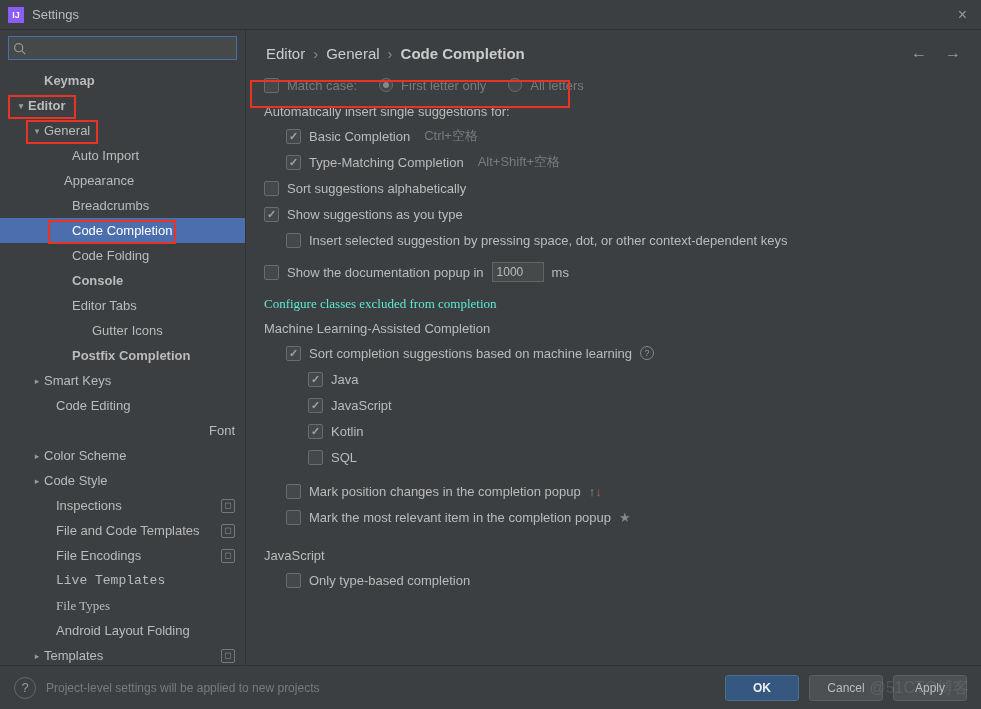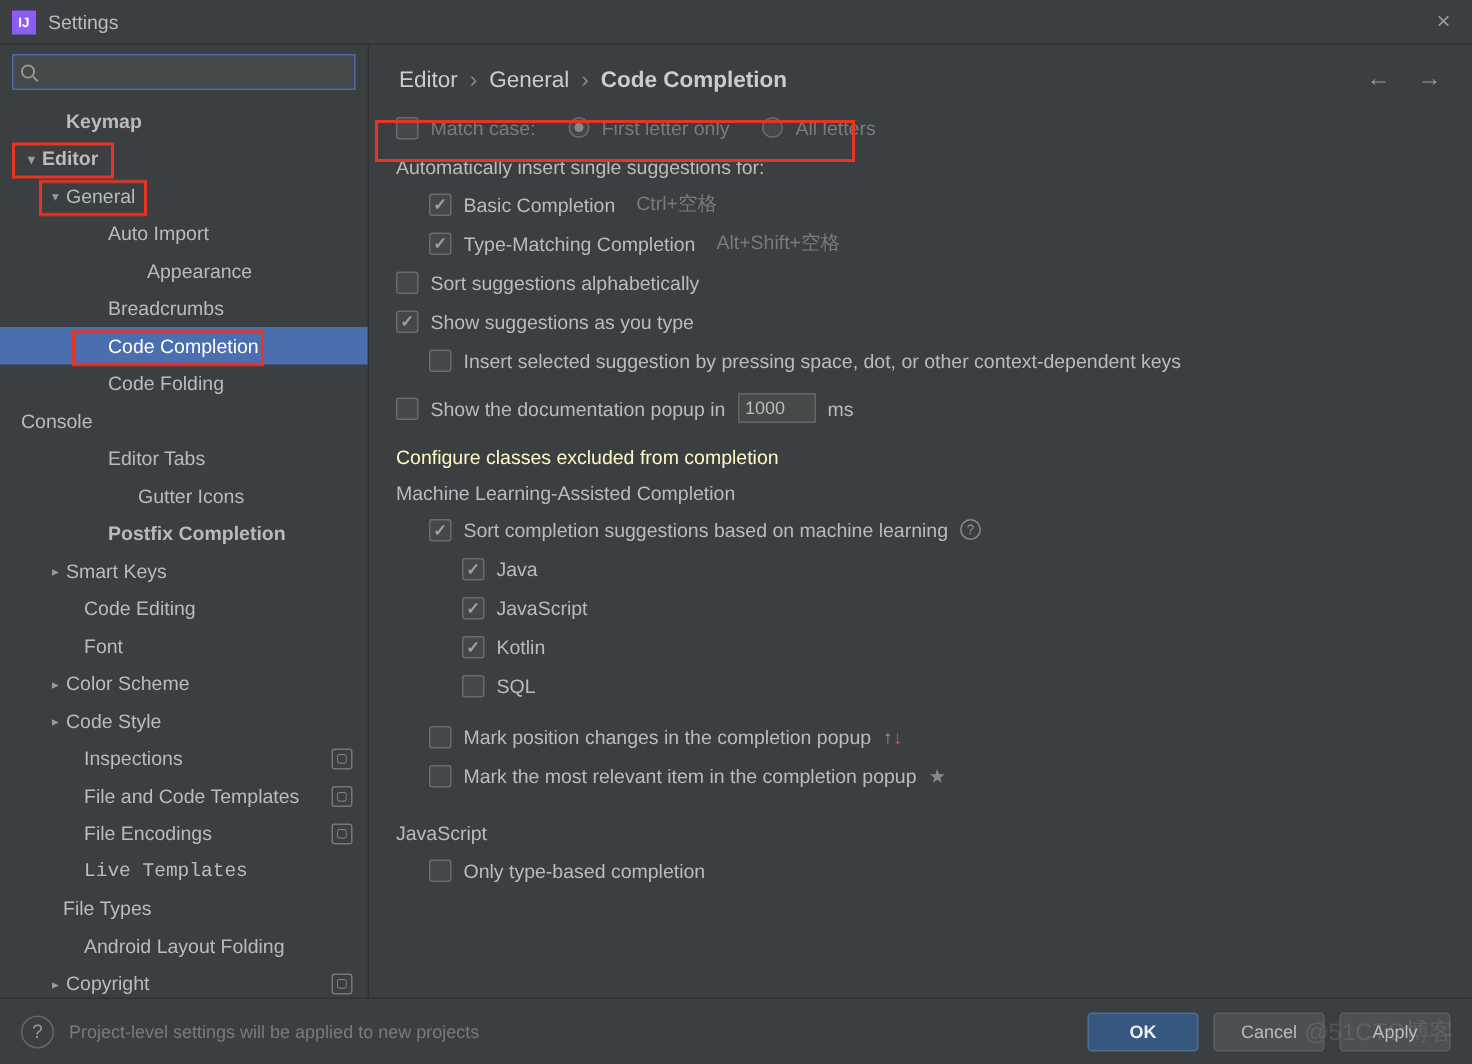--- a/index.html
+++ b/index.html
@@ -178,21 +178,21 @@
   flex-shrink: 0;
 }
 .radio.checked::after {
   content: "";
   width: 6px; height: 6px;
   border-radius: 50%;
   background: #888;
 }
 .disabled-text { color: #7a7a7a; }
 .shortcut { color: #7a7a7a; margin-left: 6px; }
-.link { color: #fef9c3; cursor: pointer; }
+.link { color: #5eead4; cursor: pointer; font-family: Liberation Serif, serif; }
 .num-input {
   width: 52px;
   background: #45494a;
   border: 1px solid #646464;
   color: #bbb;
   padding: 2px 4px;
   font-size: 12px;
   text-align: left;
 }
 .help-icon {
@@ -289,37 +289,37 @@
           <span class="lbl">Editor</span>
         </div>
         <div class="tree-item" style="padding-left: 30px;">
           <span class="chev">▾</span>
           <span class="lbl">General</span>
         </div>
         <div class="tree-item" style="padding-left: 58px;">
           <span class="chev"></span>
           <span class="lbl">Auto Import</span>
         </div>
-        <div class="tree-item" style="padding-left: 36px; margin-left: 48px;">
+        <div class="tree-item" style="padding-left: 50px;">
           <span class="chev"></span>
           <span class="lbl">Appearance</span>
         </div>
         <div class="tree-item" style="padding-left: 58px;">
           <span class="chev"></span>
           <span class="lbl">Breadcrumbs</span>
         </div>
         <div class="tree-item selected" style="padding-left: 58px;">
           <span class="chev"></span>
           <span class="lbl">Code Completion</span>
         </div>
         <div class="tree-item" style="padding-left: 58px;">
           <span class="chev"></span>
           <span class="lbl">Code Folding</span>
         </div>
-        <div class="tree-item" style="">
+        <div class="tree-item" style="padding-left: 58px; font-weight: bold;">
           <span class="chev"></span>
           <span class="lbl">Console</span>
         </div>
         <div class="tree-item" style="padding-left: 58px;">
           <span class="chev"></span>
           <span class="lbl">Editor Tabs</span>
         </div>
         <div class="tree-item" style="padding-left: 58px; margin-left: 20px;">
           <span class="chev"></span>
           <span class="lbl">Gutter Icons</span>
@@ -329,21 +329,21 @@
           <span class="lbl">Postfix Completion</span>
         </div>
         <div class="tree-item" style="padding-left: 30px;">
           <span class="chev">▸</span>
           <span class="lbl">Smart Keys</span>
         </div>
         <div class="tree-item" style="padding-left: 42px;">
           <span class="chev"></span>
           <span class="lbl">Code Editing</span>
         </div>
-        <div class="tree-item" style="padding-left: 42px;">
+        <div class="tree-item" style="padding-left: 42px; text-align: right;">
           <span class="chev"></span>
           <span class="lbl">Font</span>
         </div>
         <div class="tree-item" style="padding-left: 30px;">
           <span class="chev">▸</span>
           <span class="lbl">Color Scheme</span>
         </div>
         <div class="tree-item" style="padding-left: 30px;">
           <span class="chev">▸</span>
           <span class="lbl">Code Style</span>
@@ -360,31 +360,31 @@
         </div>
         <div class="tree-item" style="padding-left: 42px;">
           <span class="chev"></span>
           <span class="lbl">File Encodings</span>
           <span class="badge">▢</span>
         </div>
         <div class="tree-item" style="padding-left: 42px; font-family: Liberation Mono, monospace;">
           <span class="chev"></span>
           <span class="lbl">Live Templates</span>
         </div>
-        <div class="tree-item" style="padding-left: 28px;">
+        <div class="tree-item" style="padding-left: 42px; font-family: Liberation Serif, serif;">
           <span class="chev"></span>
           <span class="lbl">File Types</span>
         </div>
         <div class="tree-item" style="padding-left: 42px;">
           <span class="chev"></span>
           <span class="lbl">Android Layout Folding</span>
         </div>
         <div class="tree-item" style="padding-left: 30px;">
           <span class="chev">▸</span>
-          <span class="lbl">Copyright</span>
+          <span class="lbl">Templates</span>
           <span class="badge">▢</span>
         </div>
       </div>
   </div>
 
   <div class="content" style="position:relative">
     <div class="breadcrumb-row">
       <span class="crumb">Editor</span>
       <span class="sep">›</span>
       <span class="crumb">General</span>

